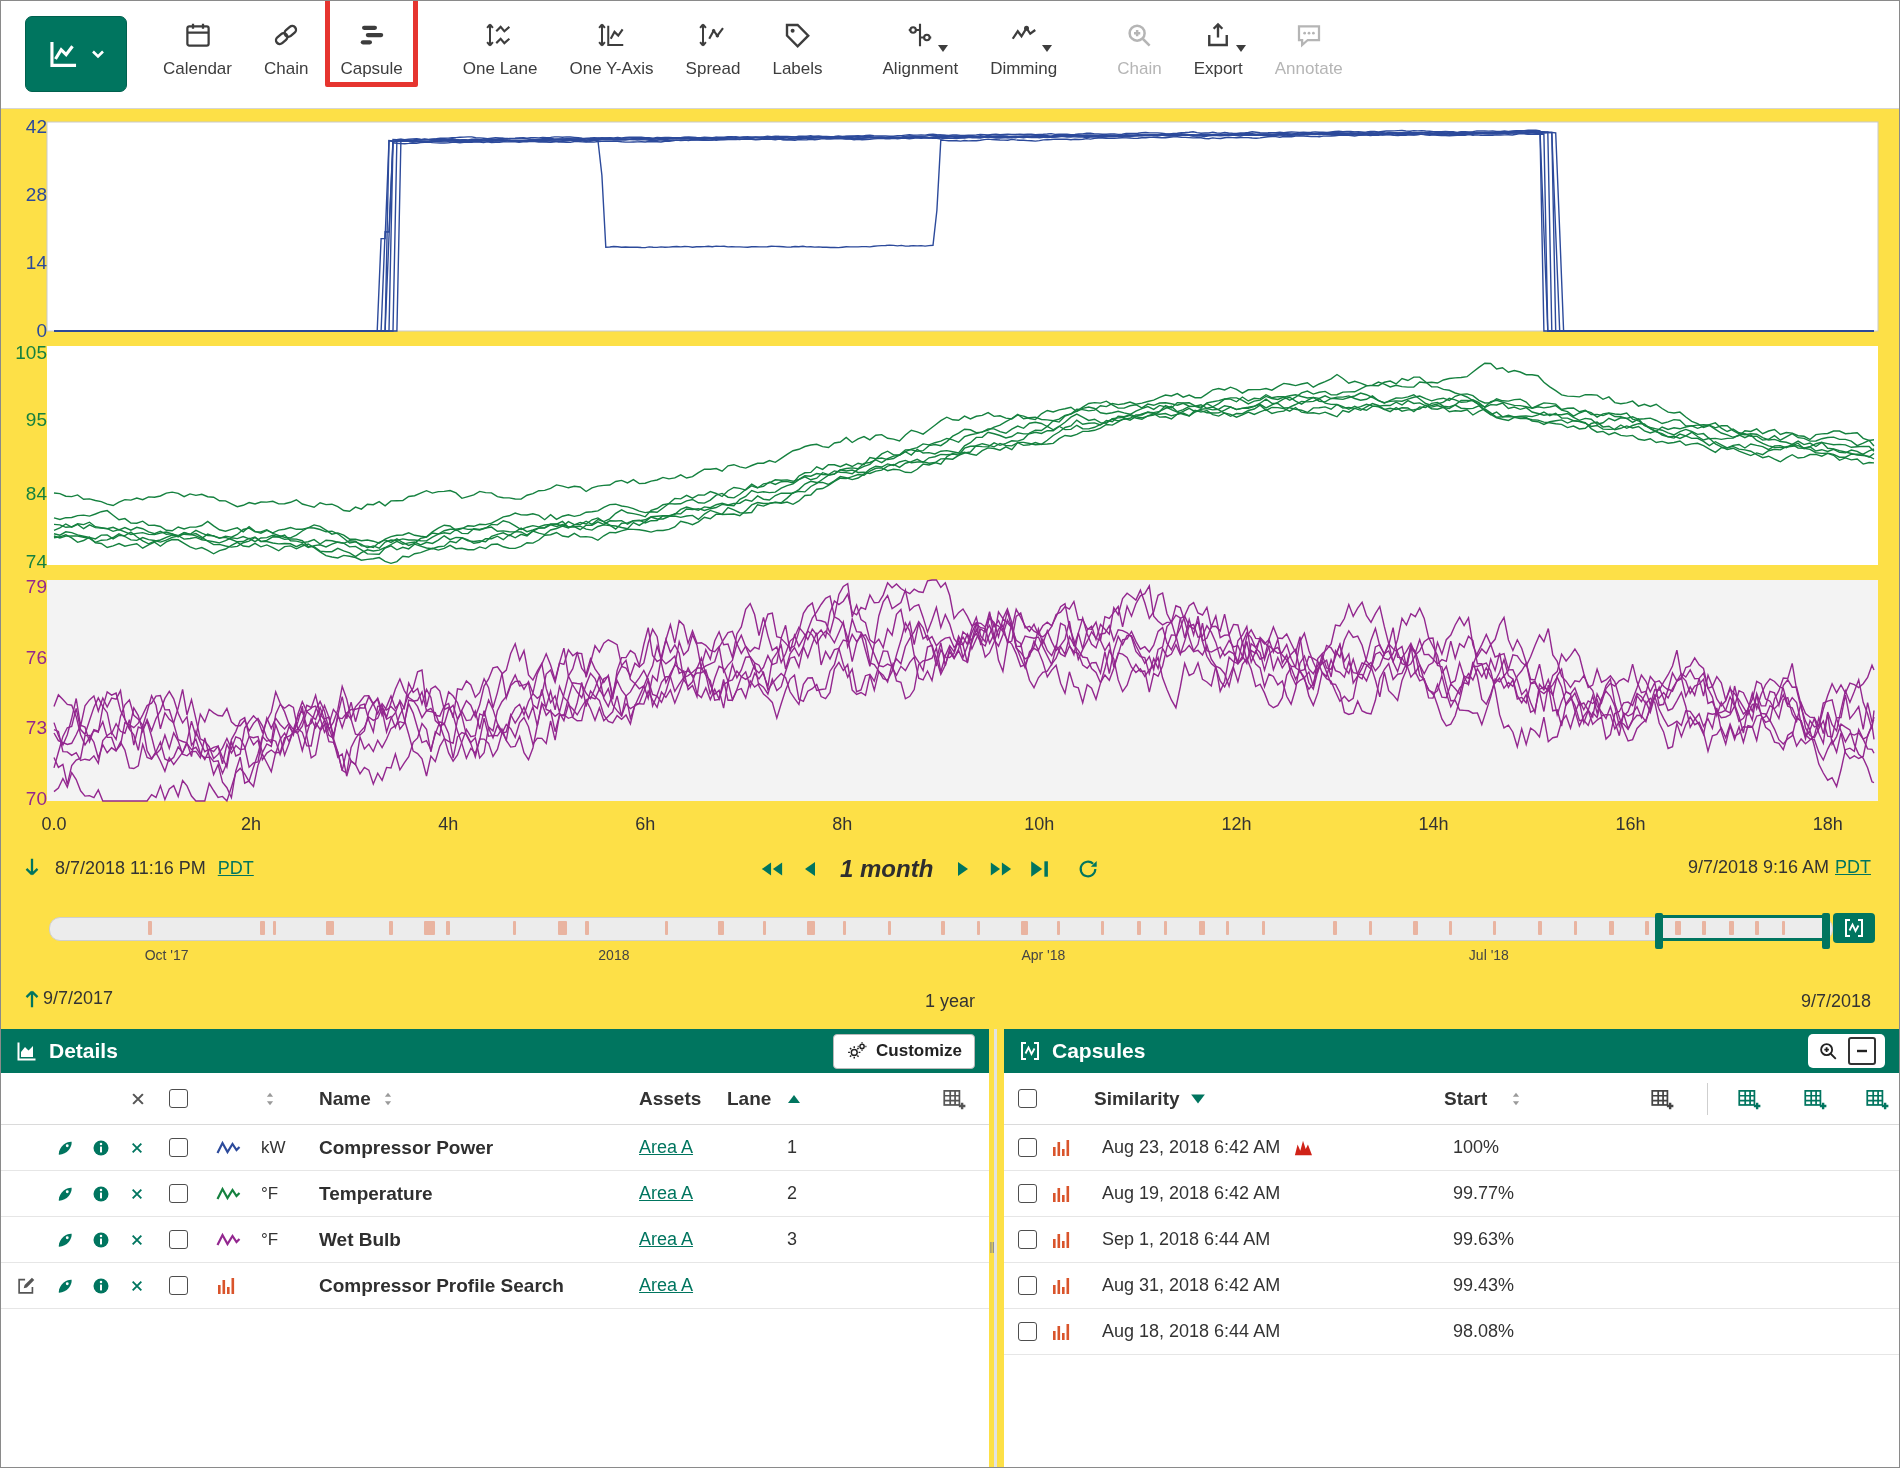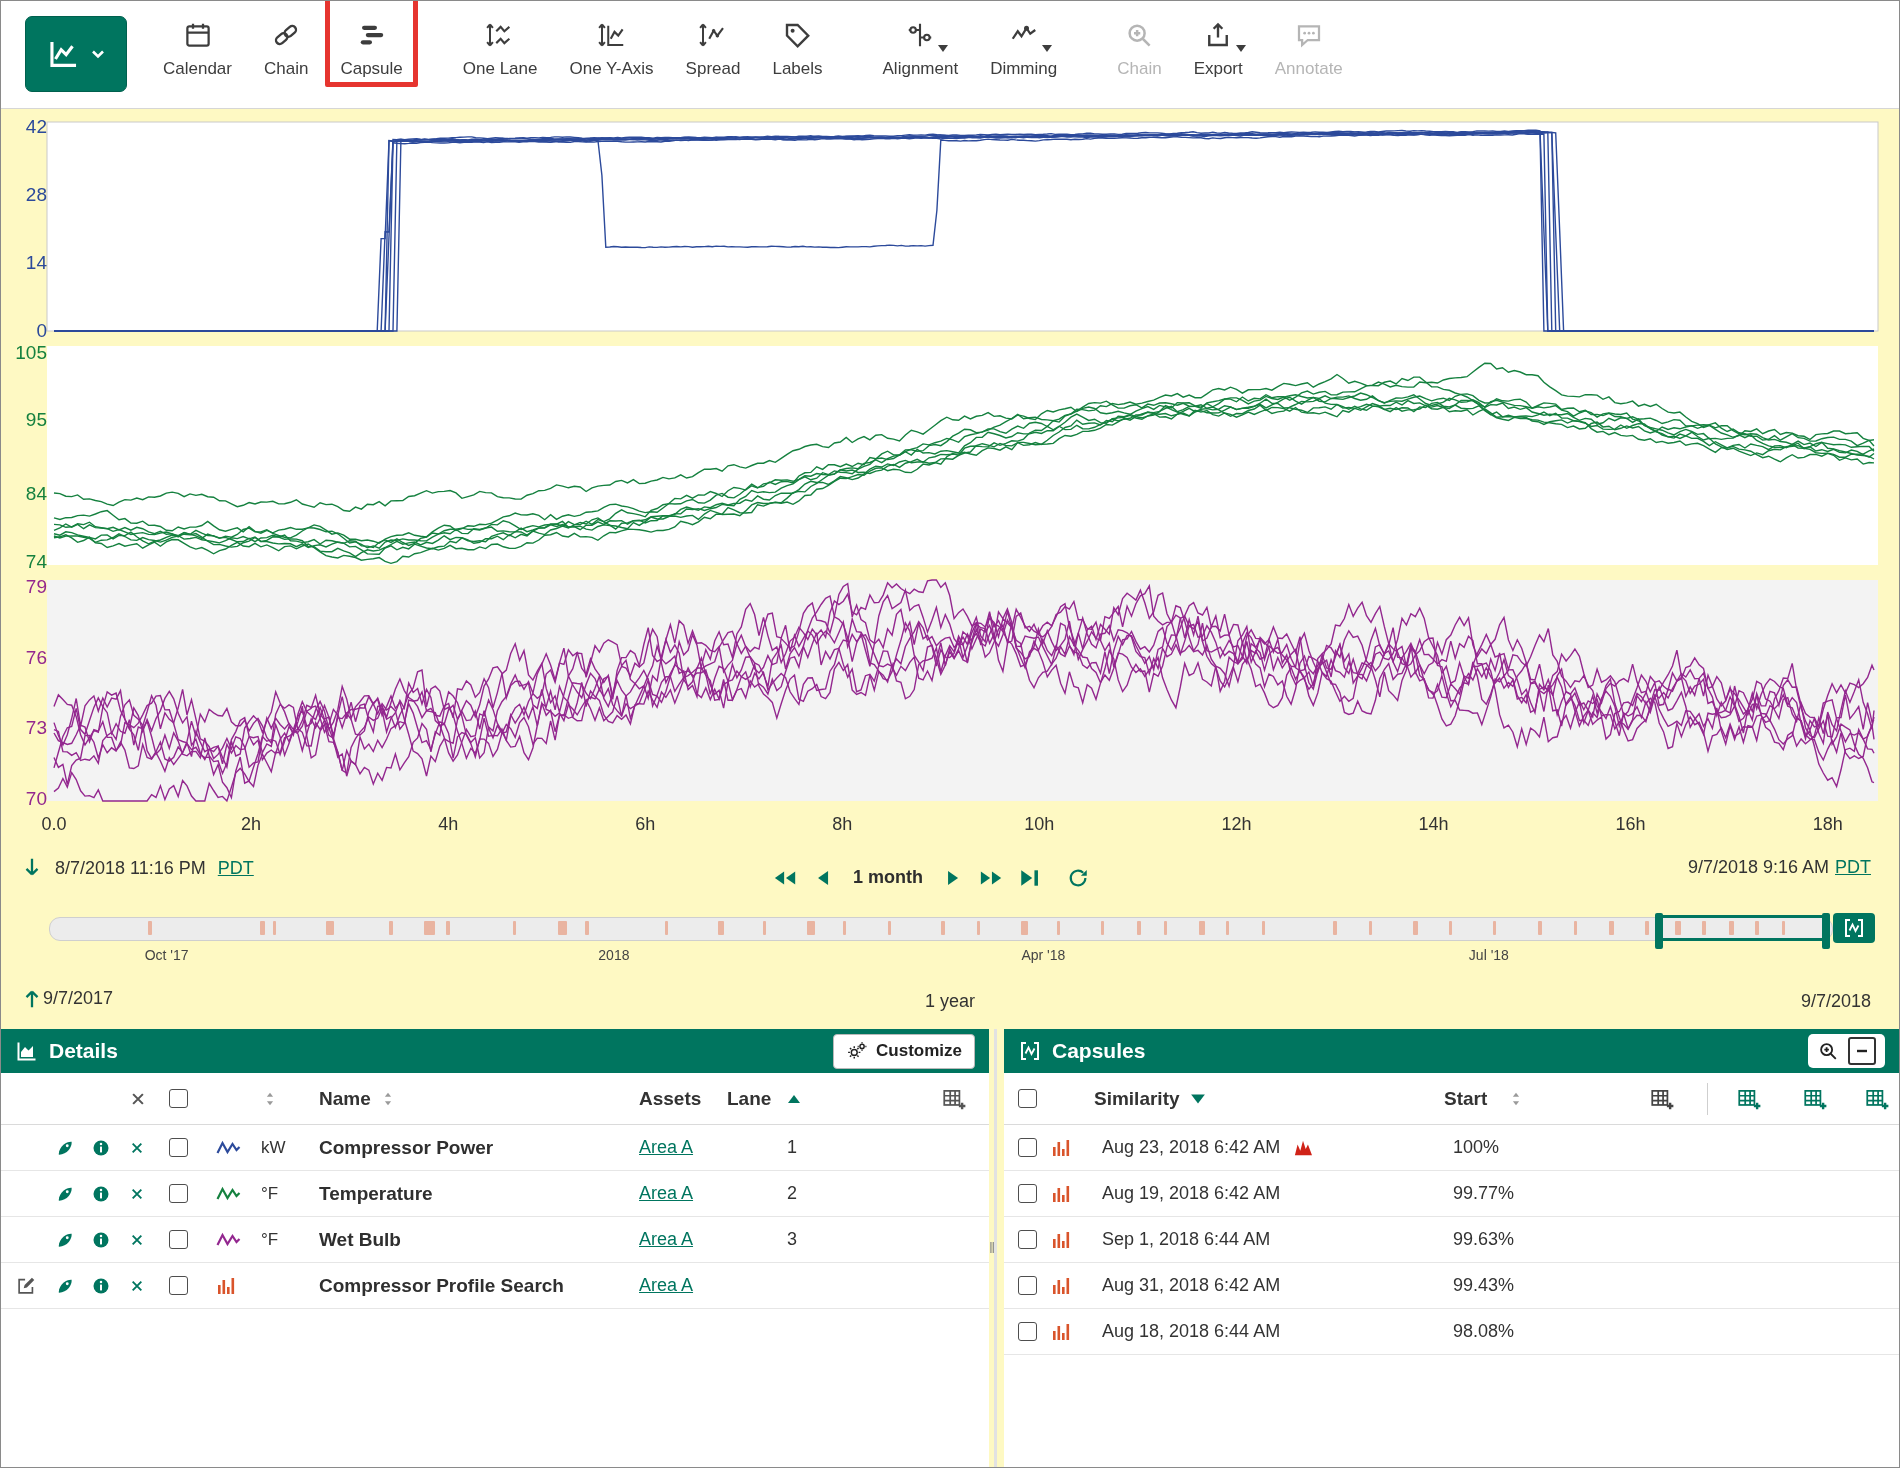--- a/index.html
+++ b/index.html
@@ -1,16 +1,16 @@
 <!DOCTYPE html>
 <html><head>
 <meta charset="utf-8">
 <style>
   html,body{margin:0;padding:0;background:#fff;}
-  .app{position:relative;width:1900px;height:1468px;background:#fef9c3;overflow:hidden;
+  .app{position:relative;width:1900px;height:1468px;background:#fde047;overflow:hidden;
        font-family:"Liberation Sans",sans-serif;color:#333;box-sizing:border-box;border:1px solid #8a8a8a;}
   .icn{display:inline-flex;align-items:center;justify-content:center;}
   .icn svg{width:100%;height:100%;display:block;}.i14{width:14px;height:14px}.i16{width:16px;height:16px}
   .i20{width:20px;height:20px}.i22{width:22px;height:22px}.i24{width:24px;height:24px}
   .i26{width:26px;height:26px}.i30{width:30px;height:30px}.i34{width:34px;height:34px}
   .cb{display:inline-block;width:19px;height:19px;border:1.8px solid #4e4e4e;border-radius:3px;background:#fff;box-sizing:border-box;}
   
   .toolbar{position:absolute;top:0;left:0;right:0;height:107px;background:#fff;border-bottom:1px solid #d6d6d6;display:flex;align-items:flex-start;}
   .main-btn{margin:15px 0 0 24px;width:100px;height:74px;background:#00755f;border:1px solid #00604e;border-radius:7px;
             display:flex;align-items:center;justify-content:center;gap:9px;color:#fff;cursor:pointer;flex:0 0 auto;}
@@ -26,21 +26,21 @@
   .chart-region{position:absolute;top:107px;left:0;width:1900px;height:740px;}
   #chart-svg{position:absolute;top:0;left:0;}
   .ytick{position:absolute;width:46px;text-align:right;font-size:19px;line-height:22px;}
   .xtick{position:absolute;top:706px;transform:translateX(-50%);font-size:18px;color:#333;}
   
   .timenav{position:absolute;top:846px;left:0;right:0;height:50px;font-size:18px;}
   .tn-left{position:absolute;left:20px;top:10px;display:flex;align-items:center;gap:12px;}
   .tn-center{position:absolute;left:50%;transform:translateX(-56%);top:8px;display:flex;align-items:center;gap:16px;color:#00755f;}
   .tn-right{position:absolute;right:28px;top:10px;display:flex;align-items:center;gap:6px;}
   .tz-link{color:#00755f;text-decoration:underline;cursor:pointer;}
-  .step-label{color:#2e2e2e;font-weight:bold;font-size:18px;margin:12px 4px;}
+  .step-label{color:#2e2e2e;font-weight:bold;font-size:24px;margin:0 4px;font-style:italic;}
   .media{color:#00755f;cursor:pointer;}
   
   .timeline{position:absolute;top:908px;left:0;right:0;height:38px;}
   .tl-track{position:absolute;left:48px;width:1782px;top:8px;height:22px;background:#ececec;border:1px solid #cfcfcf;border-radius:11px;}
   .tl-mark{position:absolute;top:3px;height:14px;background:rgba(230,124,86,0.5);border-radius:1px;}
   .tl-sel{position:absolute;top:-3px;height:26px;border-top:3px solid #00755f;border-bottom:3px solid #00755f;box-sizing:border-box;}
   .tl-handle{position:absolute;top:-5px;width:8px;height:36px;background:#00755f;border-radius:2px;}
   .tl-btn{position:absolute;right:24px;top:4px;width:42px;height:30px;background:#00755f;border-radius:4px;display:flex;align-items:center;justify-content:center;color:#fff;cursor:pointer;}
   .timeline-labels{position:absolute;top:946px;left:0;right:0;height:24px;}
   .tl-label{position:absolute;transform:translateX(-50%);font-size:14px;color:#444;}

